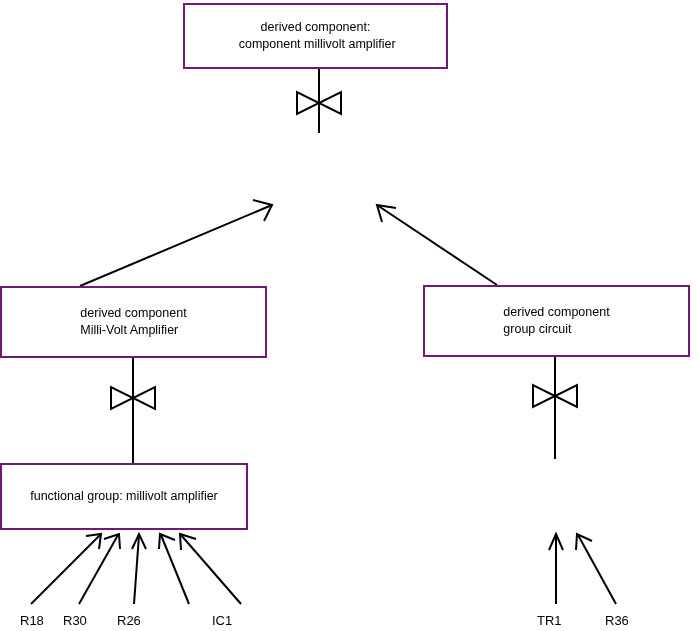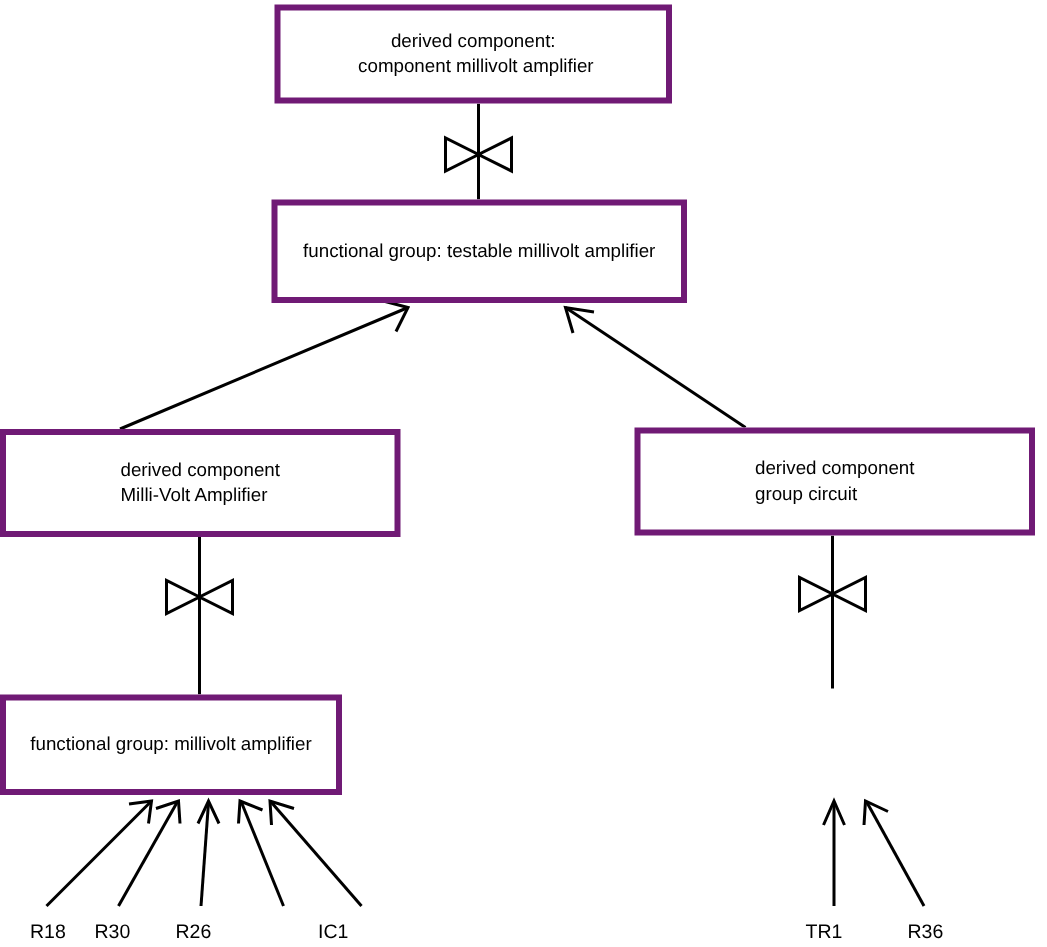--- a/index.html
+++ b/index.html
@@ -11,21 +11,21 @@
     position: relative;
     width: 698px;
     height: 631px;
     background: #ffffff;
     overflow: hidden;
     font-family: "Liberation Sans", sans-serif;
   }
   .node {
     position: absolute;
     box-sizing: border-box;
-    border: 4px solid #701a75;
+    border: 2px solid #701a75;
     background: #ffffff;
     display: flex;
     align-items: center;
     justify-content: center;
     z-index: 3;
   }
   .node-text {
     font-size: 12.5px;
     line-height: 17px;
     color: #000000;
@@ -119,33 +119,30 @@
     <g>
       <line x1="616" y1="604" x2="578" y2="535" stroke-width="2"></line>
       <polyline points="576,550 577,534 592,541" stroke-width="2"></polyline>
     </g>
   </svg>
 
   <div class="node" style="left:183px; top:3px; width:265px; height:66px;">
     <div class="node-text center"><span>derived component:</span><br><span> component millivolt amplifier</span></div>
   </div>
 
-  <div class="node" style="left:181px; top:133px; width:277px; height:69px;">
-    <div class="node-text center">functional group: testable millivolt amplifier</div>
-  </div>
 
   <div class="node" style="left:0px; top:286px; width:267px; height:72px;">
     <div class="node-text"><span>derived component</span><br><span>Milli-Volt Amplifier</span></div>
   </div>
 
   <div class="node" style="left:423px; top:285px; width:267px; height:72px;">
     <div class="node-text"><span>derived component</span><br><span>group circuit</span></div>
   </div>
 
-  <div class="node" style="left:0px; top:463px; width:228px; height:67px;">
+  <div class="node" style="left:0px; top:463px; width:248px; height:67px;">
     <div class="node-text center">functional group: millivolt amplifier</div>
   </div>
 
 
   <div class="leaf-label" style="left:20px; top:614px;">R18</div>
   <div class="leaf-label" style="left:63px; top:614px;">R30</div>
   <div class="leaf-label" style="left:117px; top:614px;">R26</div>
   <div class="leaf-label" style="left:167px; top:614px;margin-top:40px;">R22</div>
   <div class="leaf-label" style="left:212px; top:614px;">IC1</div>
   <div class="leaf-label" style="left:537px; top:614px;">TR1</div>

